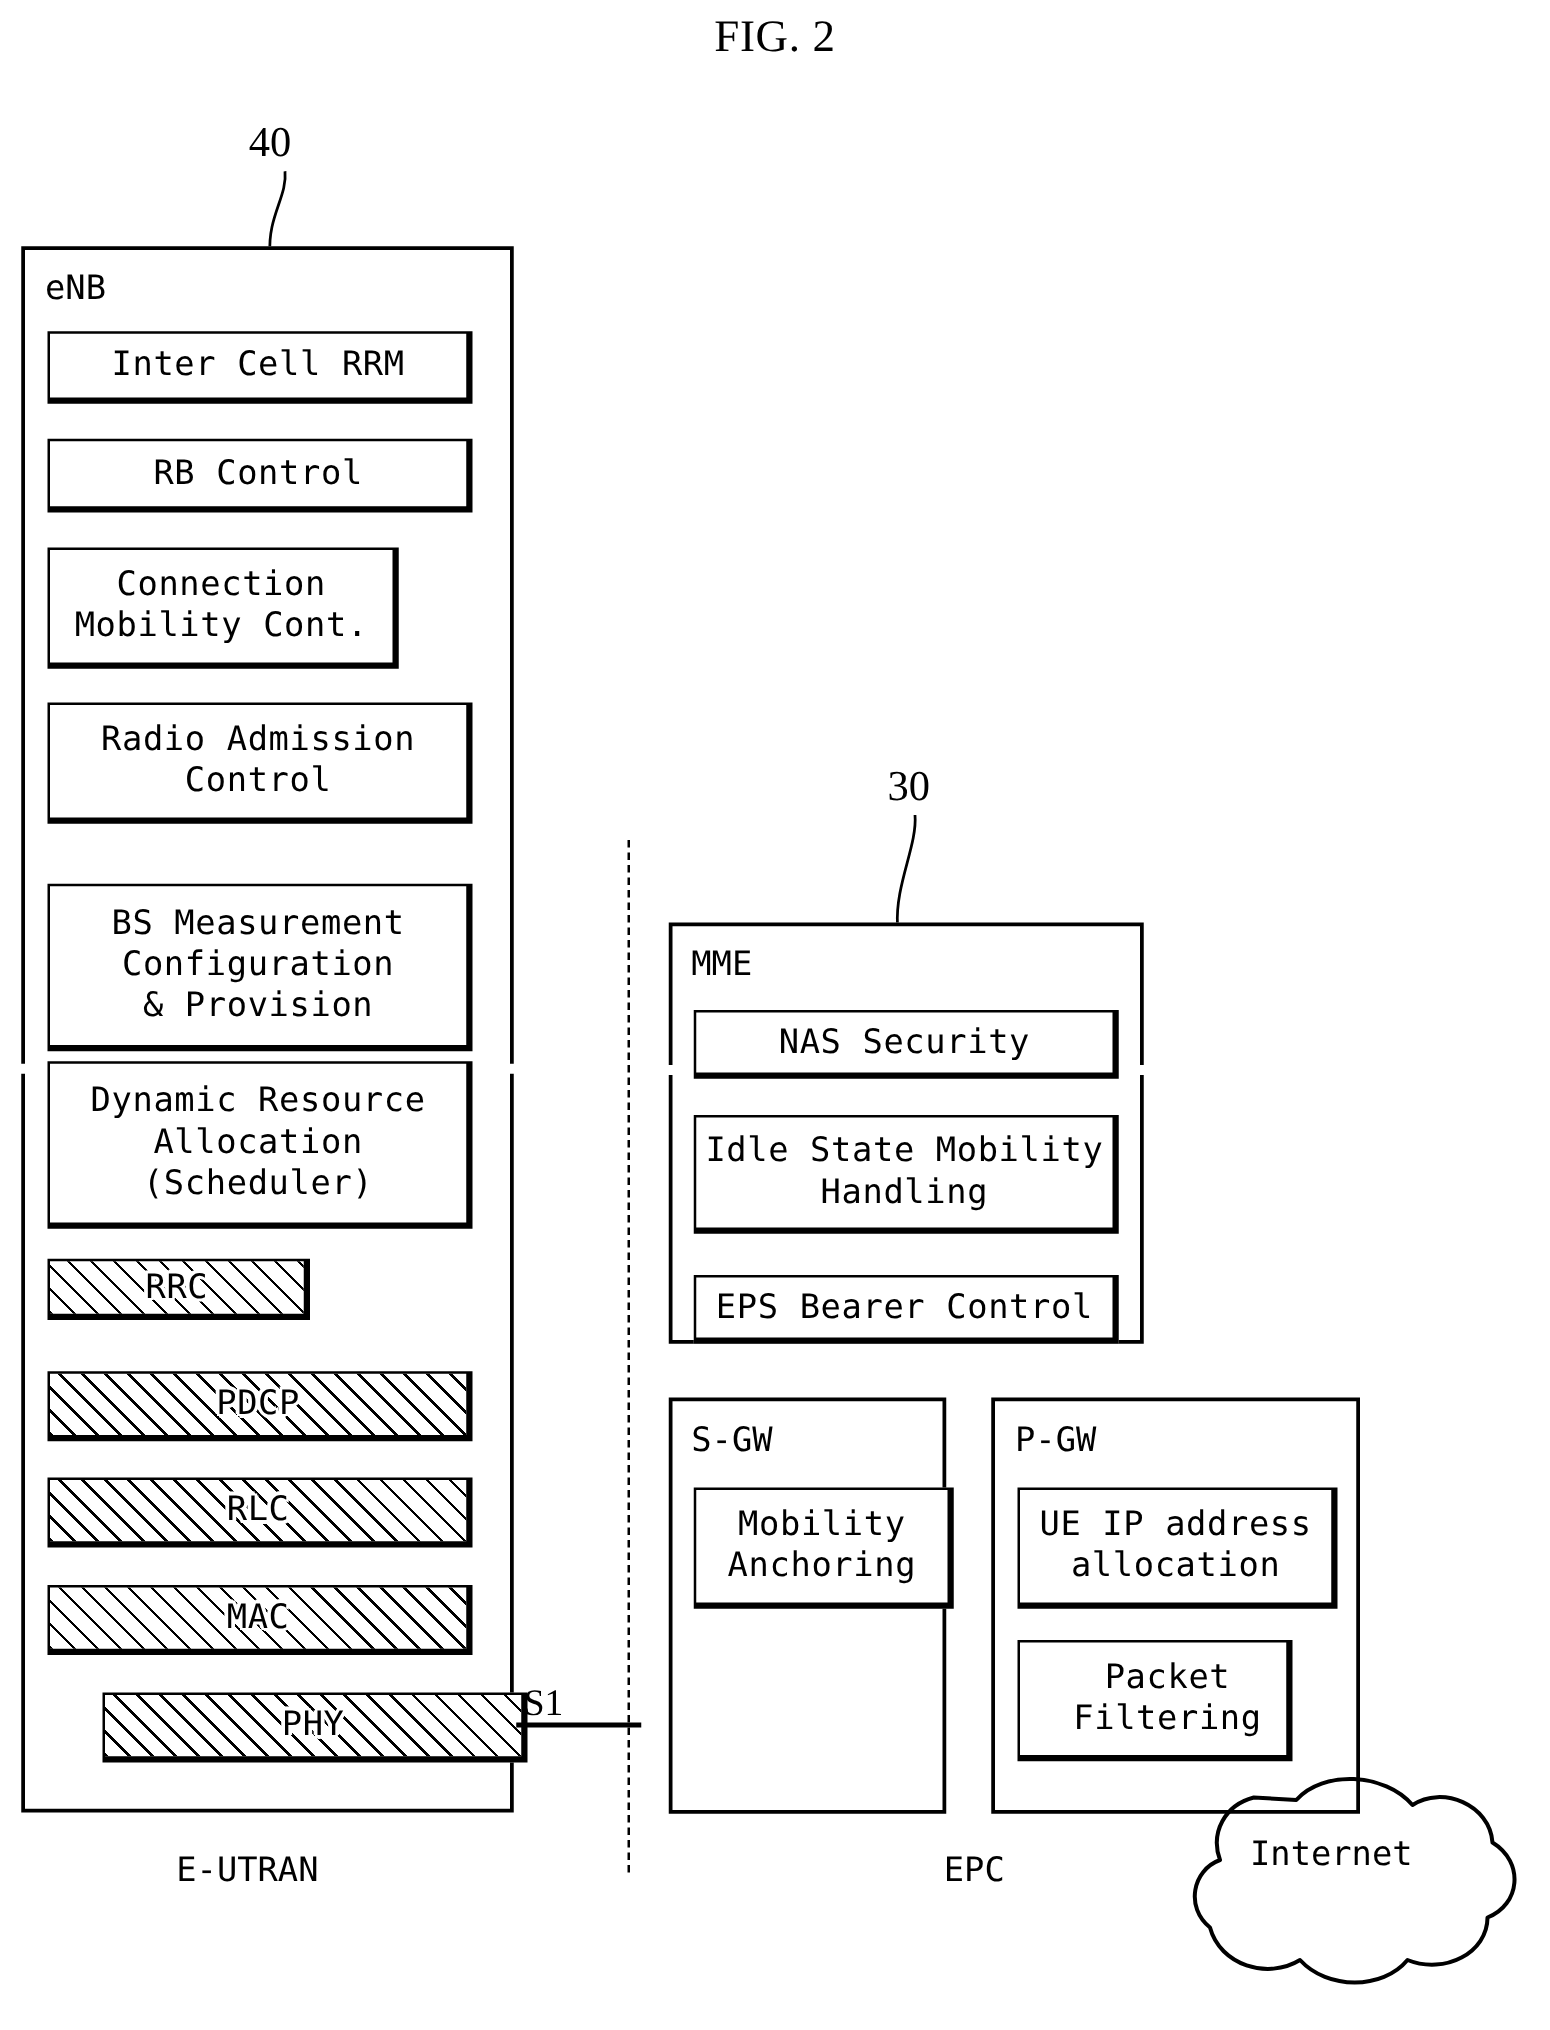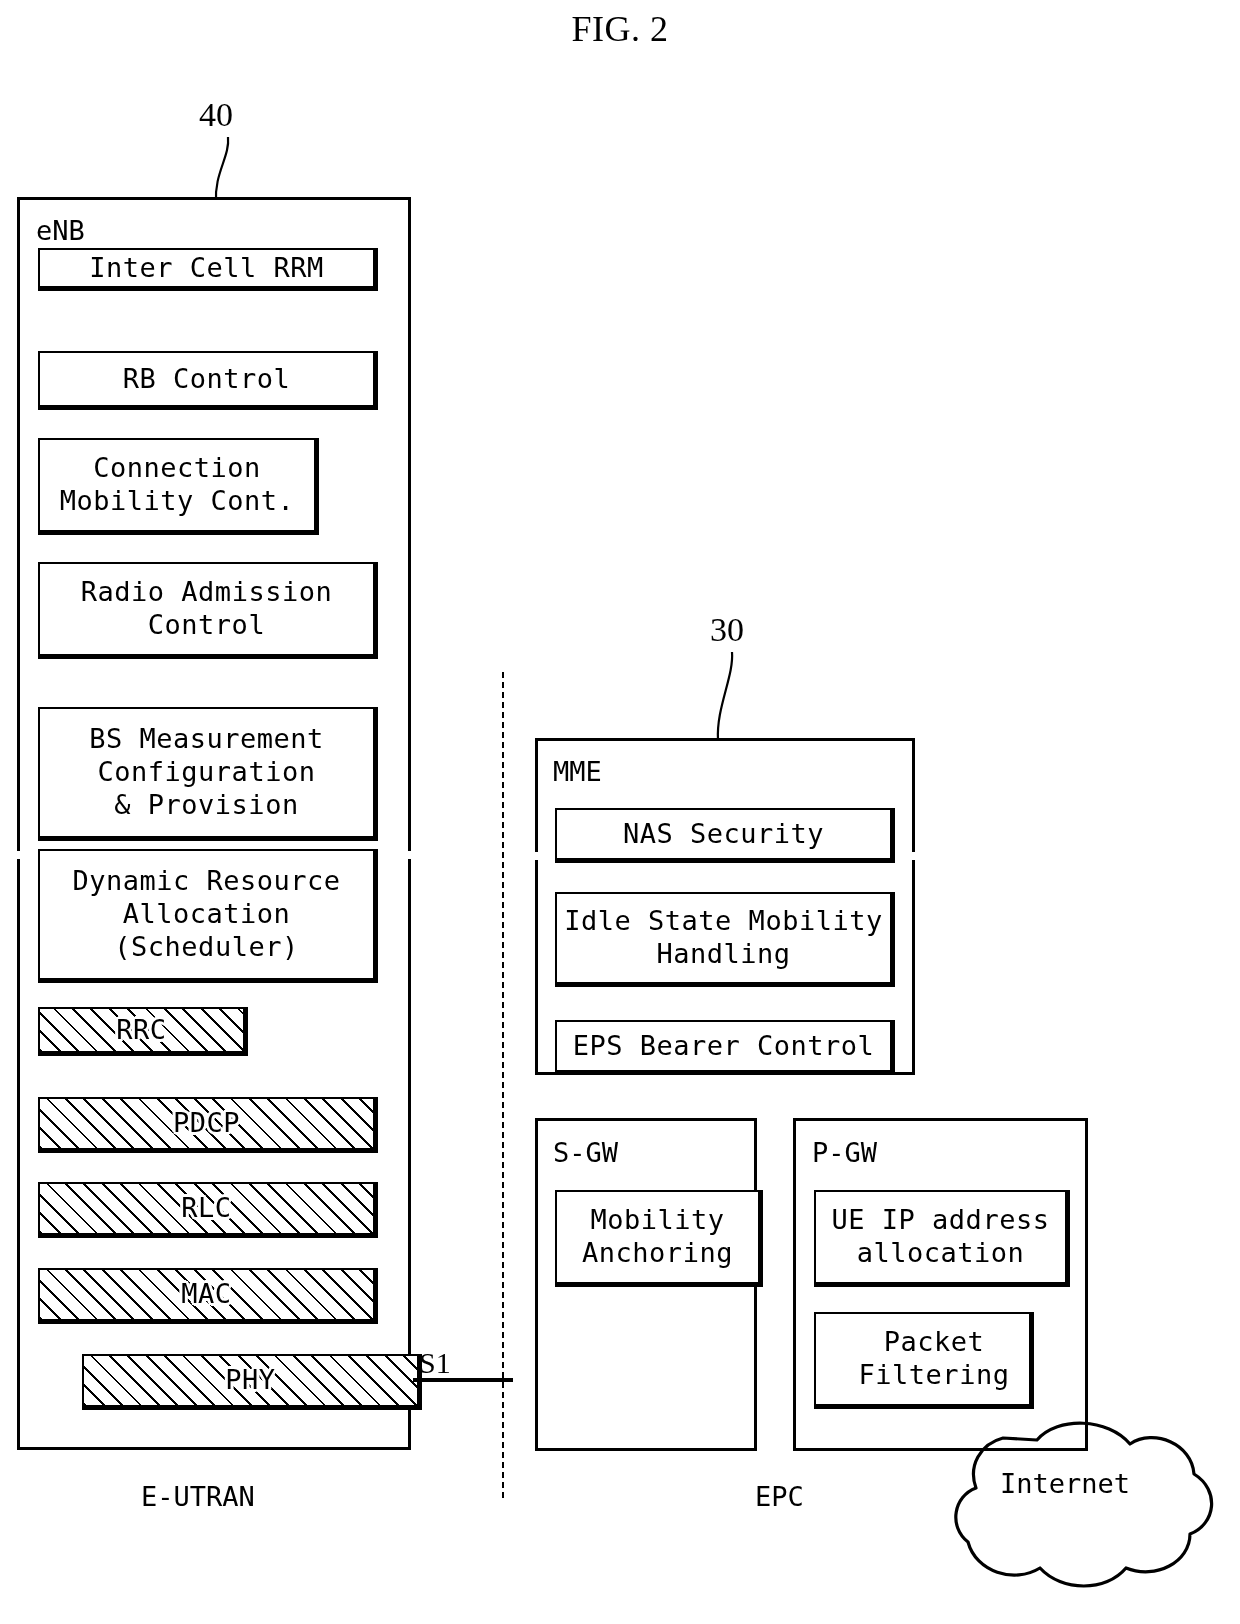--- a/index.html
+++ b/index.html
@@ -124,21 +124,21 @@
   <path d="M 38 2 C 40 22, 24 38, 26 68" fill="none" stroke="#000" stroke-width="2.2"></path>
 </svg>
 
 <div class="outer-box" style="left:17px; top:197px; width:394px; height:1253px;">
 </div>
 <div class="outer-label" style="left:36px; top:217px;">eNB</div>
 
 <div style="position:absolute; left:15px; top:851px; width:6px; height:8px; background:#fff;"></div>
 <div style="position:absolute; left:406px; top:851px; width:7px; height:8px; background:#fff;"></div>
 
-<div class="fbox" style="left:38px; top:248px; width:340px; height:43px;">
+<div class="fbox" style="left:38px; top:265px; width:340px; height:58px;">
   <span>Inter Cell RRM</span>
 </div>
 
 <div class="fbox" style="left:38px; top:351px; width:340px; height:59px;">
   <span>RB Control</span>
 </div>
 
 <div class="fbox" style="left:38px; top:438px; width:281px; height:97px;">
   <span>Connection
 Mobility Cont.</span>

